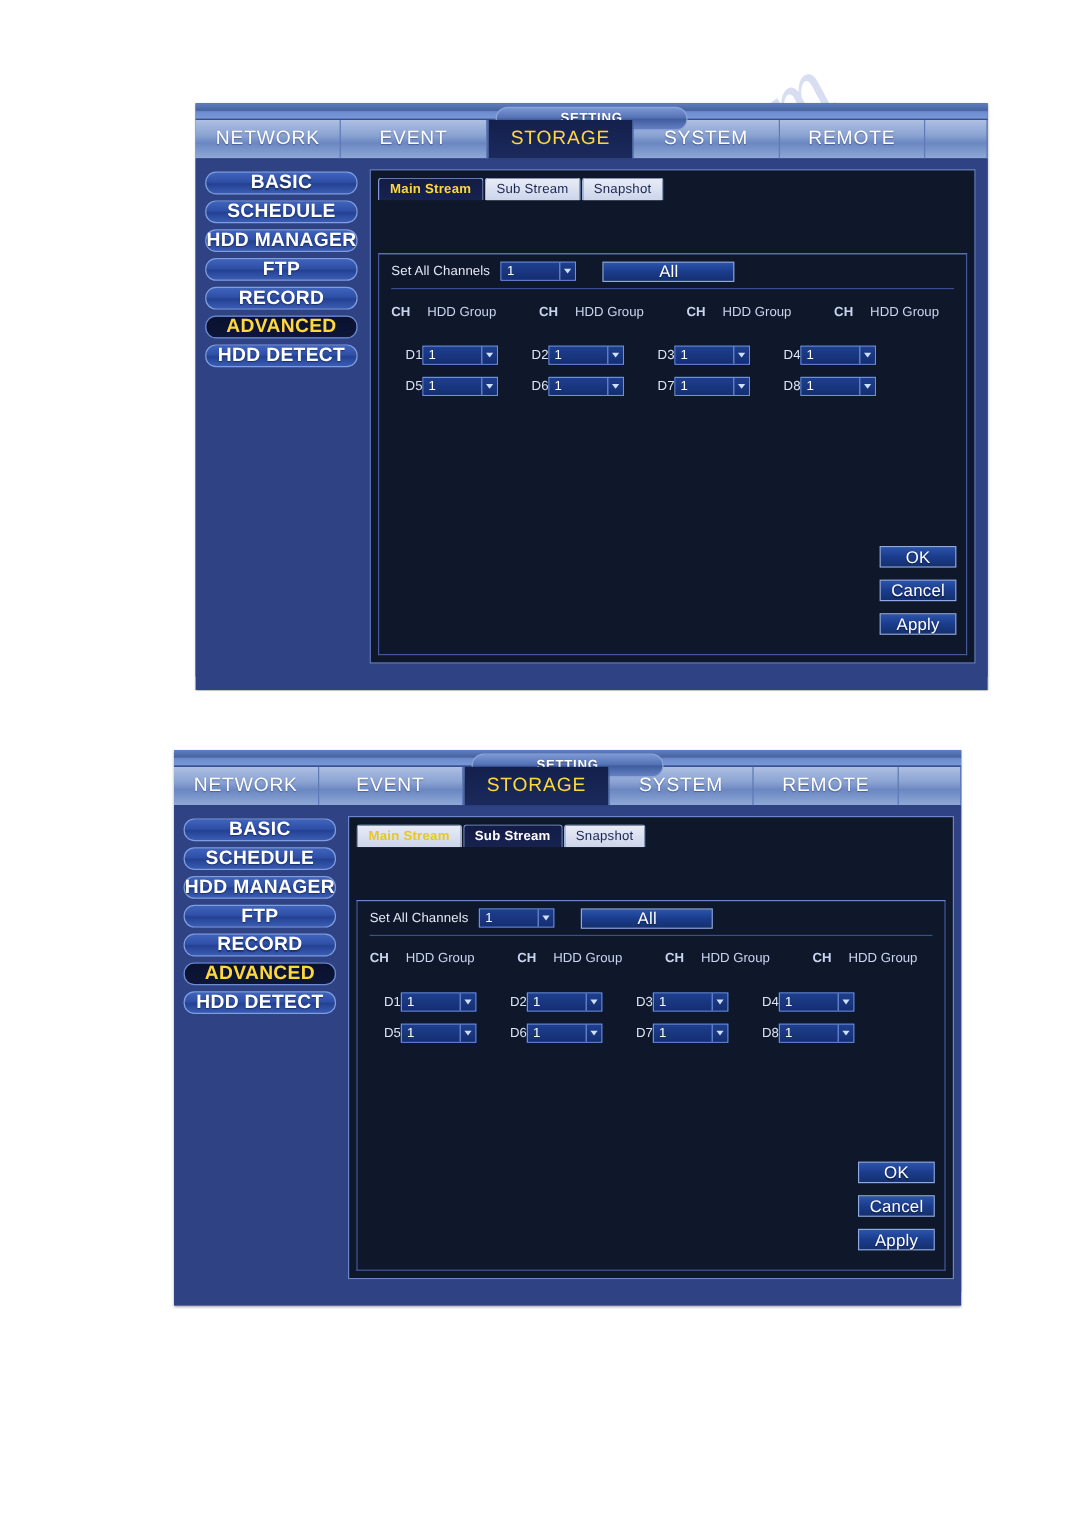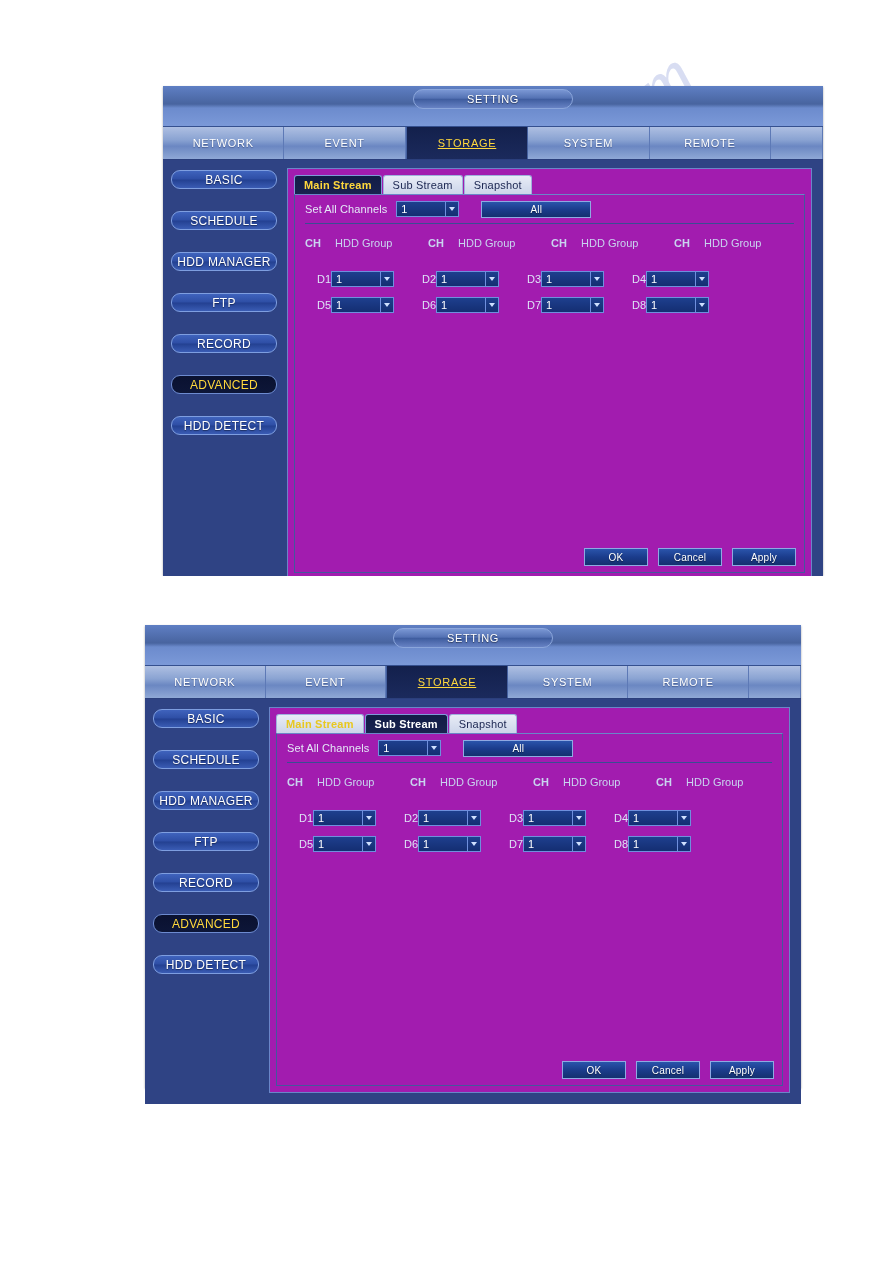--- a/index.html
+++ b/index.html
@@ -35,23 +35,24 @@
     z-index: 2;
     background: #2f4384;
     box-shadow: 0 1px 2px rgba(0,0,0,.35);
   }
   #window-1 { left:163px; top:86px;  width:660px; height:489px; }
   #window-2 { left:145px; top:625px; width:656px; height:463px; }
 
   
   .titlebar {
     position: relative;
-    height: 41px;
+    height: 14px;
     background: linear-gradient(to bottom,#5f7fc4 0%,#48649f 45%,#6c8bcd 55%,#7b99d8 100%);
     border-bottom: 1px solid #35508f;
+    font-weight: bold;
   }
   .setting-pill {
     position: absolute;
     left: 50%; top: 3px;
     transform: translateX(-50%);
     width: 160px; height: 20px;
     border-radius: 10px;
     background: linear-gradient(to bottom,#7a97d4 0%,#5472b4 45%,#3f5d9f 52%,#6782c4 100%);
     border: 1px solid #8ba6db;
     color: #ffffff;
@@ -66,82 +67,83 @@
   .topnav {
     display: flex;
     height: 33px;
     background: linear-gradient(to bottom,#aebfe2 0%,#8aa3d2 40%,#6b87c2 60%,#8fa8d6 100%);
     border-bottom: 1px solid #2b3f7c;
   }
   .topnav .tab {
     flex: 1 1 0;
     position: relative;
     color: #ffffff;
-    font-size: 11px;
+    font-size: 16px;
     letter-spacing: .7px;
     display: flex;
     align-items: center;
     justify-content: center;
     border-right: 1px solid #5d79b6;
     text-shadow: 0 1px 1px rgba(30,45,90,.5);
   }
   .topnav .tab.spacer { flex: 0 0 52px; }
   .topnav .tab.active {
     background: linear-gradient(to bottom,#13204c 0%,#1b2a5c 100%);
     color: #ffd83c;
     border-left: 1px solid #44609f;
     border-right: 1px solid #44609f;
     text-shadow: none;
-    text-decoration: underline;
   }
 
   
   .winbody {
     display: flex;
     padding: 8px 11px 11px 8px;
     height: calc(100% - 58px);
     background: #2f4384;
   }
 
   
   .sidebar {
     flex: 0 0 106px;
     padding-top: 2px;
   }
   .side-item {
     height: 19px;
-    margin-bottom: 22px;
+    margin-bottom: 5px;
     border-radius: 9px;
     background: linear-gradient(to bottom,#3f63bd 0%,#2e4ea5 48%,#234091 52%,#3a5cb4 100%);
     border: 1px solid #7e9ee0;
     color: #ffffff;
-    font-size: 12px;
+    font-size: 16px;
     letter-spacing: .3px;
     display: flex;
     align-items: center;
     justify-content: center;
     white-space: nowrap;
     text-shadow: 0 1px 1px rgba(0,0,0,.4);
+    font-weight: bold;
   }
   .side-item.active {
     background: linear-gradient(to bottom,#0a1130 0%,#0d1638 100%);
     border: 1px solid #6d8bd0;
     color: #ffd83c;
     text-shadow: none;
   }
 
   
   .content {
     flex: 1 1 auto;
     margin-left: 10px;
-    background: #a21caf;
+    background: #0f172a;
     border: 1px solid #6a86c8;
     position: relative;
     display: flex;
     flex-direction: column;
+    gap: 44px;
   }
 
   
   .tabrow {
     display: flex;
     padding: 6px 0 0 6px;
     height: 25px;
   }
   .stab {
     height: 19px;
@@ -230,21 +232,21 @@
 
   
   .btn {
     display: inline-flex;
     align-items: center;
     justify-content: center;
     height: 17px;
     background: linear-gradient(to bottom,#2a54ab 0%,#1b3c8c 50%,#14306f 100%);
     border: 1px solid #8fa9e2;
     color: #ffffff;
-    font-size: 10px;
+    font-size: 14px;
     letter-spacing: .2px;
     text-shadow: 0 1px 1px rgba(0,0,0,.45);
   }
   .btn-all { width: 110px; margin-left: 22px; }
 
   
   .grid-head, .grid-row {
     display: flex;
     align-items: center;
   }
@@ -269,23 +271,24 @@
     white-space: nowrap;
   }
   .h-ch   { width: 30px; font-weight: bold; }
   .h-grp  { width: 93px; }
   .h-grpl { width: 70px; }
 
   
   .footer {
     position: absolute;
     right: 8px;
-    bottom: 6px;
+    bottom: 16px;
     display: flex;
     gap: 10px;
+    flex-direction: column;
   }
   .footer .btn { width: 64px; height: 18px; }
 
   
   .gap {
     position: absolute;
     left: 0; top: 576px;
     width: 893px; height: 48px;
     background: #ffffff;
     z-index: 3;

